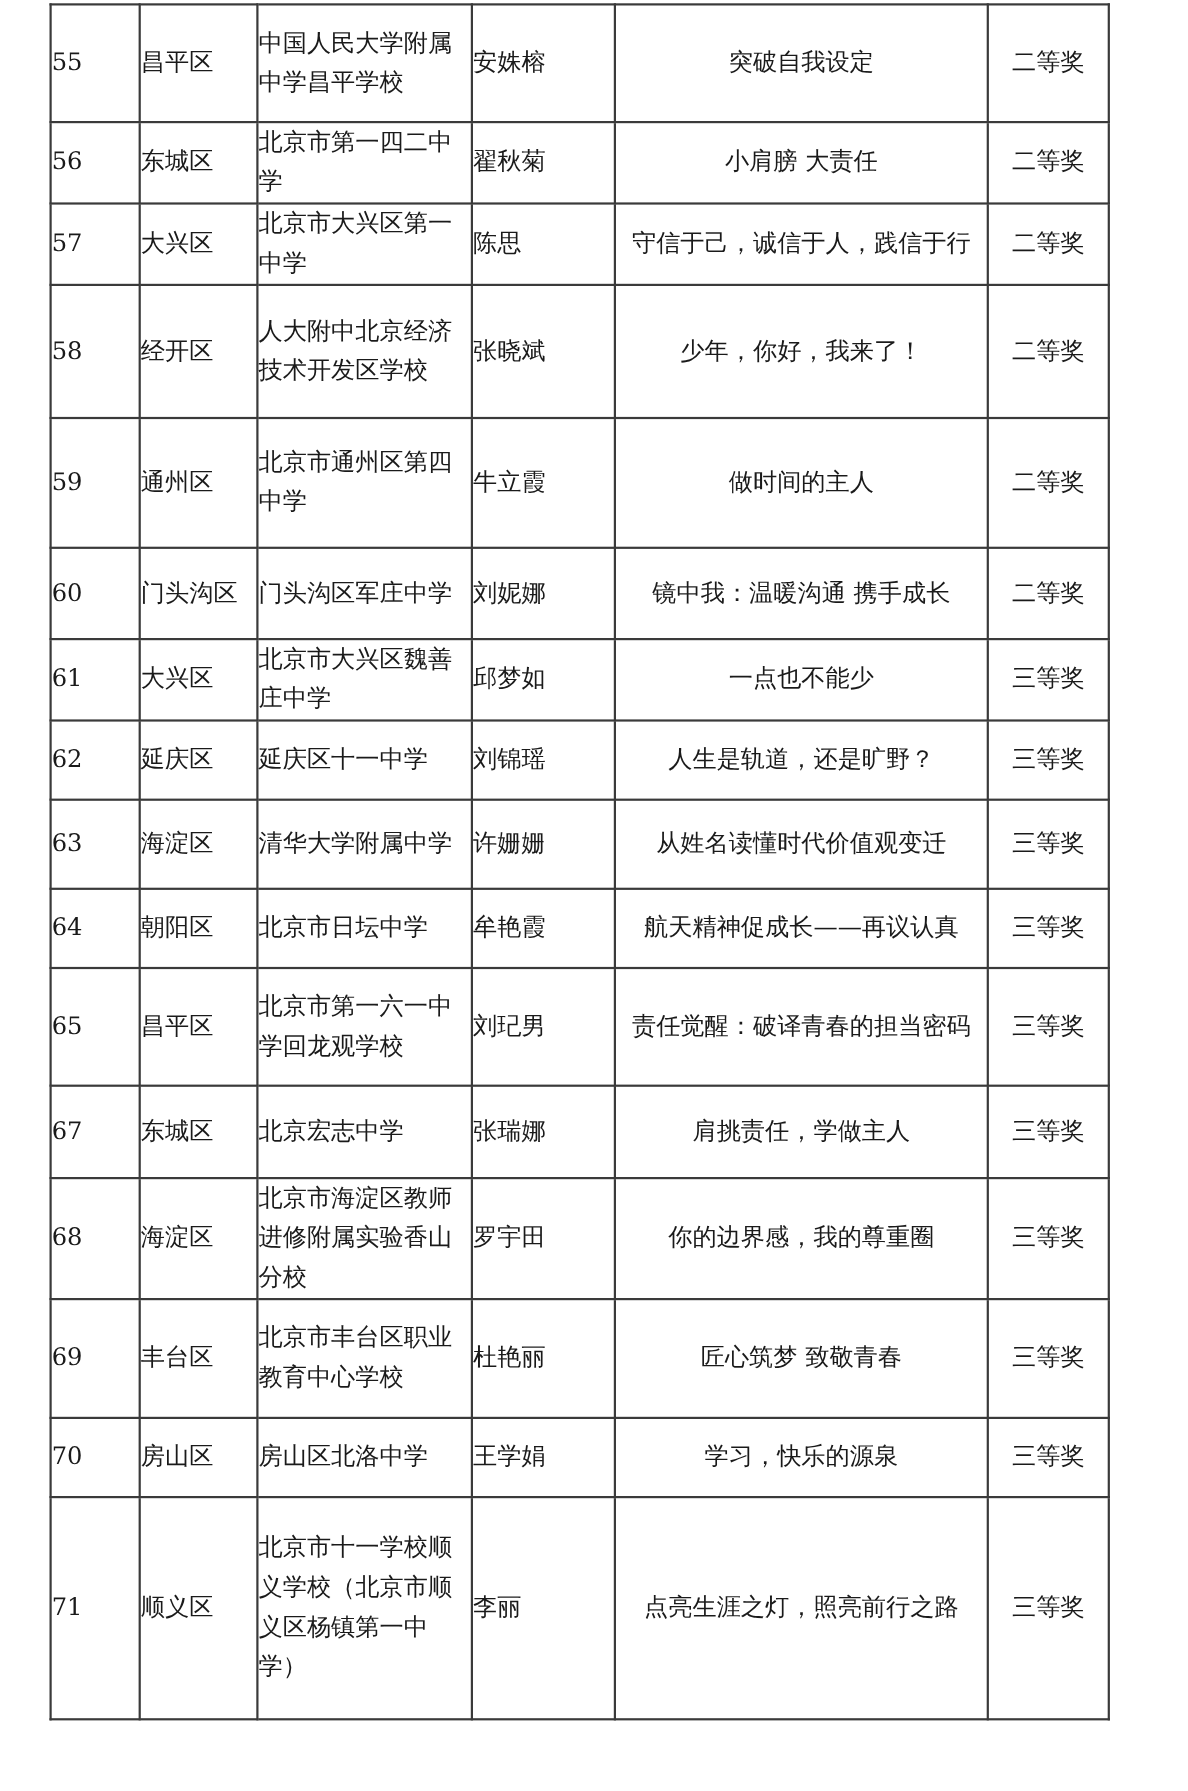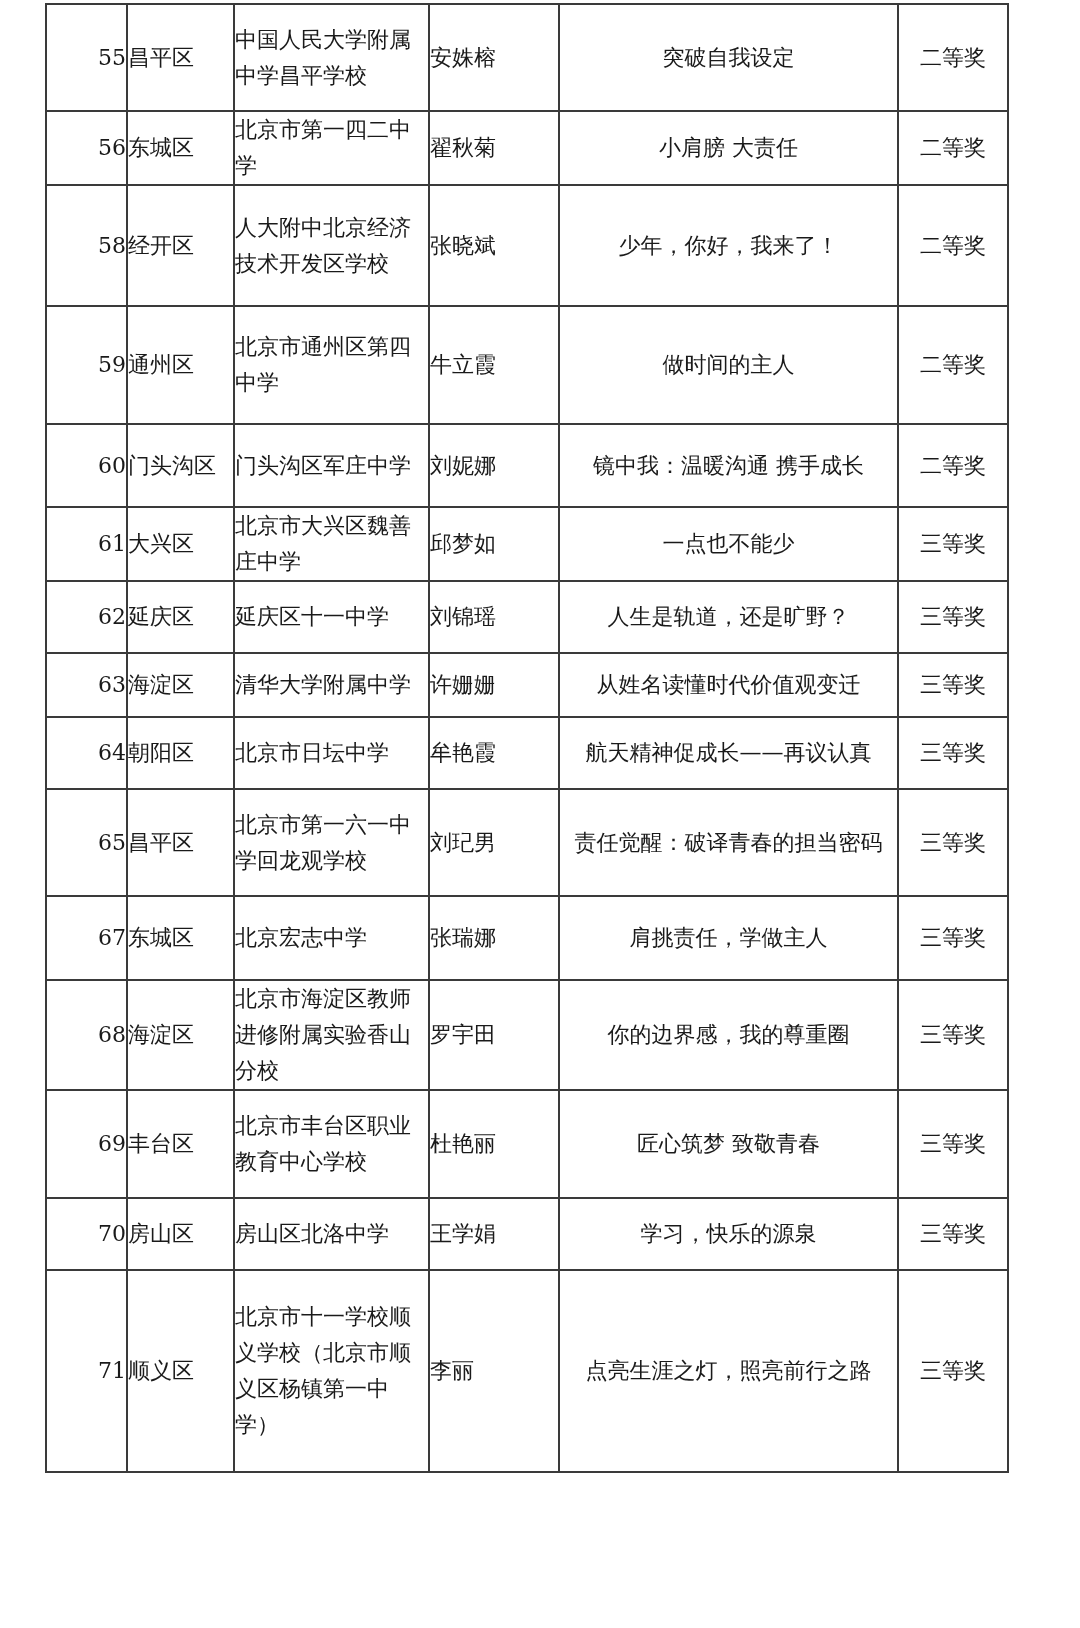--- a/index.html
+++ b/index.html
@@ -2,21 +2,21 @@
 <html><head>
   <meta charset="utf-8">
   <style>
     html, body { margin: 0; padding: 0; background: #ffffff; }
     body { width: 1080px; height: 1628px; position: relative; overflow: hidden;
            font-family: "DejaVu Serif", "Liberation Serif", serif; color: #1a1a1a; }
     table.awards { position: absolute; left: 45px; top: 3px; border-collapse: collapse;
                    table-layout: fixed; width: 962px; }
     table.awards td { border: 2px solid #3a3a3a; font-size: 22px; line-height: 36px;
                       padding: 0; vertical-align: middle; word-break: break-all; }
-    td.c-num { text-align: right; font-size: 22px; margin-left: 47px; }
+    td.c-num { text-align: left; font-size: 22px; margin-left: 47px; }
     td.c-dist { padding: 0 10px; }
     td.c-school { text-align: left; padding: 0 8px 0 13px; }
     td.c-name { text-align: left; }
     td.c-title { text-align: center; padding: 0 10px 0 13px; }
     td.c-award { text-align: center; }
   </style>
 </head>
 <body>
 
 <table class="awards">
@@ -36,20 +36,28 @@
       <td class="c-name">安姝榕</td>
       <td class="c-title">突破自我设定</td>
       <td class="c-award">二等奖</td>
     </tr>
     <tr style="height:73px">
       <td class="c-num">56</td>
       <td class="c-dist">东城区</td>
       <td class="c-school">北京市第一四二中学</td>
       <td class="c-name">翟秋菊</td>
       <td class="c-title">小肩膀 大责任</td>
+      <td class="c-award">二等奖</td>
+    </tr>
+    <tr style="height:72px">
+      <td class="c-num">57</td>
+      <td class="c-dist">大兴区</td>
+      <td class="c-school">北京市大兴区第一中学</td>
+      <td class="c-name">陈思</td>
+      <td class="c-title">守信于己，诚信于人，践信于行</td>
       <td class="c-award">二等奖</td>
     </tr>
     <tr style="height:121px">
       <td class="c-num">58</td>
       <td class="c-dist">经开区</td>
       <td class="c-school">人大附中北京经济技术开发区学校</td>
       <td class="c-name">张晓斌</td>
       <td class="c-title">少年，你好，我来了！</td>
       <td class="c-award">二等奖</td>
     </tr>
@@ -78,21 +86,21 @@
       <td class="c-award">三等奖</td>
     </tr>
     <tr style="height:72px">
       <td class="c-num">62</td>
       <td class="c-dist">延庆区</td>
       <td class="c-school">延庆区十一中学</td>
       <td class="c-name">刘锦瑶</td>
       <td class="c-title">人生是轨道，还是旷野？</td>
       <td class="c-award">三等奖</td>
     </tr>
-    <tr style="height:64px">
+    <tr style="height:81px">
       <td class="c-num">63</td>
       <td class="c-dist">海淀区</td>
       <td class="c-school">清华大学附属中学</td>
       <td class="c-name">许姗姗</td>
       <td class="c-title">从姓名读懂时代价值观变迁</td>
       <td class="c-award">三等奖</td>
     </tr>
     <tr style="height:72px">
       <td class="c-num">64</td>
       <td class="c-dist">朝阳区</td>

